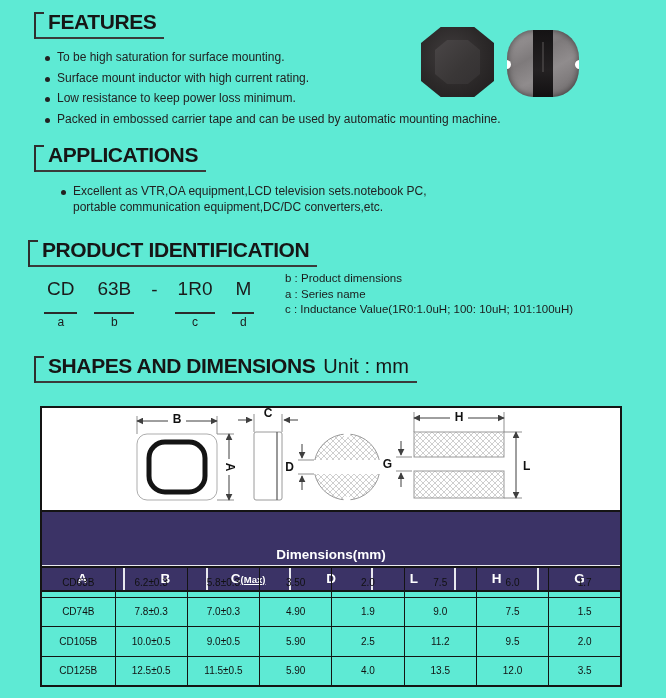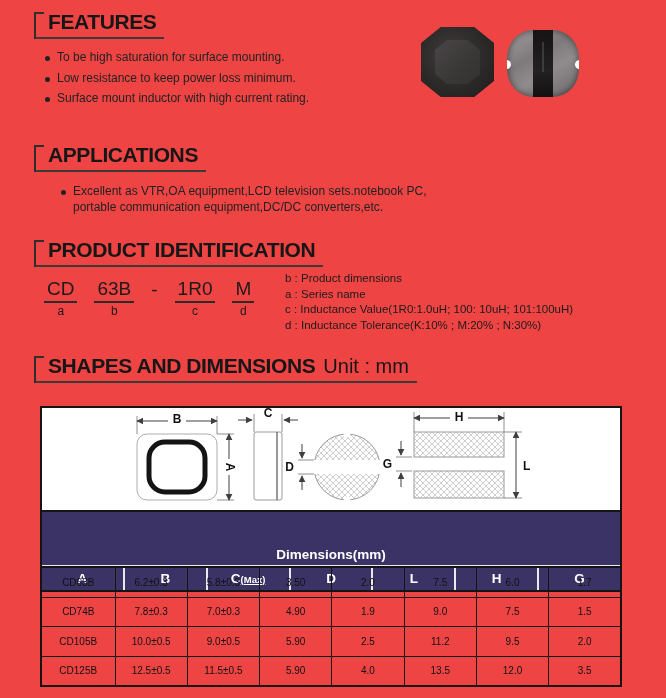--- a/index.html
+++ b/index.html
@@ -1,16 +1,16 @@
 <!DOCTYPE html>
 <html><head>
 <meta charset="utf-8">
 <style>
   html,body{margin:0;padding:0;background:#ffffff;}
-  .page{position:relative;width:666px;height:698px;background:#ef4444;overflow:hidden;
+  .page{position:relative;width:666px;height:698px;background:#5eead4;overflow:hidden;
         font-family:"Liberation Sans",sans-serif;color:#1d1d1d;}
 
   
   .sec-head{position:absolute;display:inline-block;padding:2px 8px 3px 14px;
             border-bottom:2px solid #3a3a3a;white-space:nowrap;}
   .sec-head::before{content:"";position:absolute;left:0;top:4px;bottom:-2px;width:2px;background:#2e2e2e;}
   .sec-head::after{content:"";position:absolute;left:0;top:4px;width:10px;height:2px;background:#2e2e2e;}
   .sec-title{font-weight:bold;font-size:21px;letter-spacing:-0.4px;color:#161616;}
   .sec-unit{font-weight:normal;font-size:20px;letter-spacing:0;color:#161616;margin-left:8px;}
 
@@ -35,21 +35,21 @@
   .photo-bottom .slit{position:absolute;left:50%;top:18%;transform:translateX(-50%);
              width:1px;height:45%;background:#5c5859;}
   .photo-bottom::before,.photo-bottom::after{content:"";position:absolute;top:50%;width:9px;height:9px;
              margin-top:-4px;border-radius:50%;background:#ffffff;}
   .photo-bottom::before{left:-5px;}
   .photo-bottom::after{right:-5px;}
 
   
   .pid-code{position:absolute;left:44px;top:278px;display:flex;align-items:flex-start;gap:17px;}
   .code-part{text-align:center;}
-  .code-text{display:block;font-size:19px;color:#1b1b1b;border-bottom:2px solid #2b2b2b;padding:0 3px 1px;}
+  .code-text{display:block;font-size:19px;color:#1b1b1b;border-bottom:2px solid #2b2b2b;padding:0 3px 12px;}
   .code-sub{display:block;font-size:12px;margin-top:1px;color:#1b1b1b;}
   .code-dash{font-size:19px;line-height:24px;color:#1b1b1b;}
   .pid-legend{position:absolute;left:285px;top:271px;font-size:11.5px;line-height:15.5px;color:#1b1b1b;}
 
   
   .dim-box{position:absolute;left:40px;top:406px;width:578px;border:2px solid #141414;}
   .diagram-area{position:relative;height:102px;background:#fff;}
   .diagram-area svg{display:block;}
   .table-head{display:flex;background:#3b3366;color:#ffffff;border-top:2px solid #141414;}
   .series-cell{width:74px;display:flex;align-items:center;justify-content:center;
@@ -72,41 +72,42 @@
 </head>
 <body>
 
 <div class="page">
 
   <div class="sec-head" style="left:34px;top:8px;">
     <span class="sec-title">FEATURES</span>
   </div>
   <ul class="bullets" style="left:44px;top:50px;width:540px;">
     <li>To be high saturation for surface mounting.</li>
+    <li>Surface mount inductor with high current rating.</li>
     <li>Low resistance to keep power loss minimum.</li>
-    <li>Surface mount inductor with high current rating.</li>
+    <li>Packed in embossed carrier tape and can be used by automatic mounting machine.</li>
   </ul>
 
   <div class="photo-top">
     <div class="face"></div>
   </div>
   <div class="photo-bottom">
     <div class="stripe"></div>
     <div class="slit"></div>
   </div>
 
   <div class="sec-head" style="left:34px;top:141px;">
     <span class="sec-title">APPLICATIONS</span>
   </div>
   <ul class="bullets" style="left:60px;top:184px;width:470px;">
     <li>Excellent as VTR,OA equipment,LCD television sets.notebook PC,
 portable communication equipment,DC/DC converters,etc.</li>
   </ul>
 
-  <div class="sec-head" style="left:34px;top:236px;">
+  <div class="sec-head" style="left:28px;top:236px;">
     <span class="sec-title">PRODUCT IDENTIFICATION</span>
   </div>
 
   <div class="pid-code">
     <div class="code-part">
       <span class="code-text">CD</span>
       <span class="code-sub">a</span>
     </div>
     <div class="code-part">
       <span class="code-text">63B</span>
@@ -120,21 +121,20 @@
     <div class="code-part">
       <span class="code-text">M</span>
       <span class="code-sub">d</span>
     </div>
   </div>
 
   <div class="pid-legend">
     <div>b : Product dimensions</div>
     <div>a : Series name</div>
     <div>c : Inductance Value(1R0:1.0uH; 100: 10uH; 101:100uH)</div>
-    <div>d : Inductance Tolerance(K:10% ; M:20% ; N:30%)</div>
   </div>
 
   <div class="sec-head" style="left:34px;top:352px;">
     <span class="sec-title">SHAPES AND DIMENSIONS</span><span class="sec-unit">Unit : mm</span>
   </div>
 
   <div class="dim-box">
     <div class="diagram-area">
       <svg width="578" height="102" viewBox="0 0 578 102">
         <defs>

